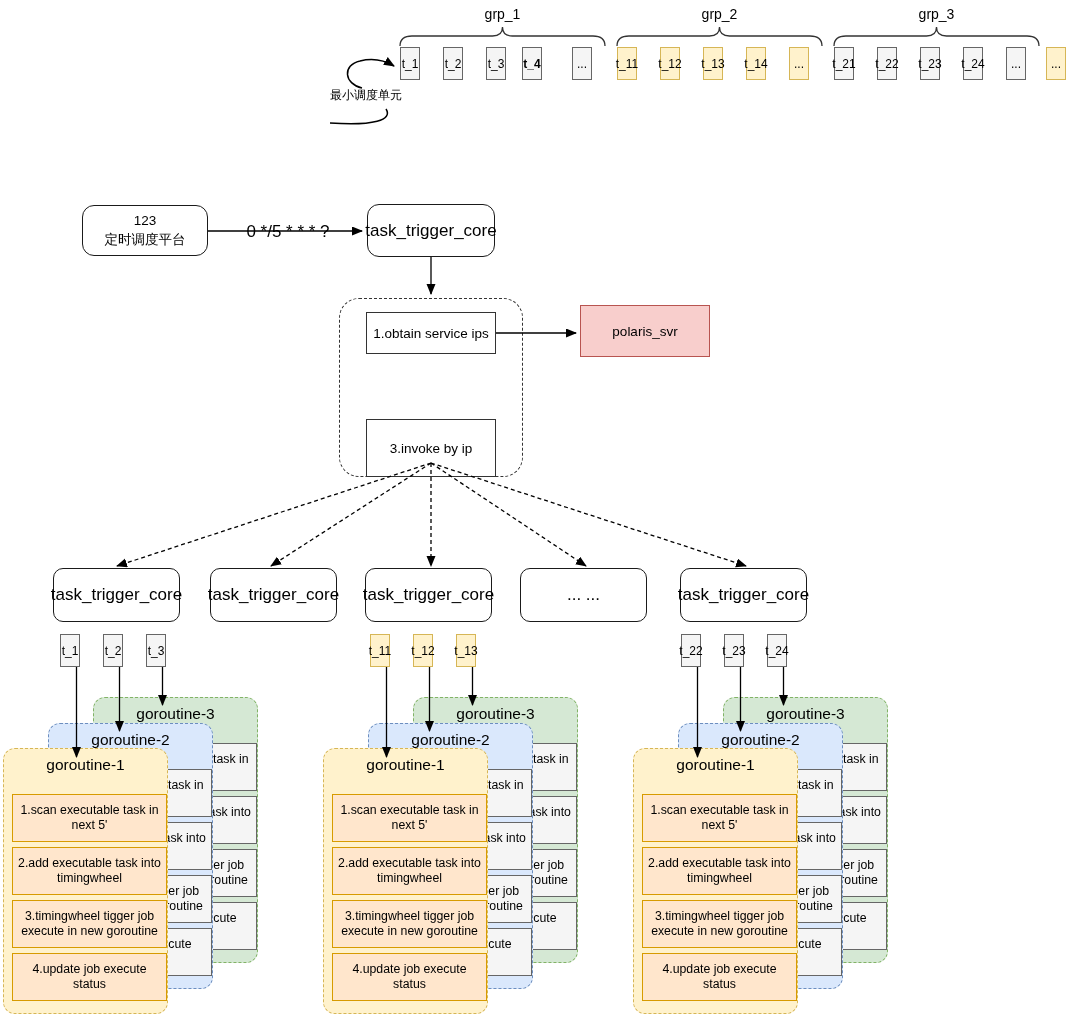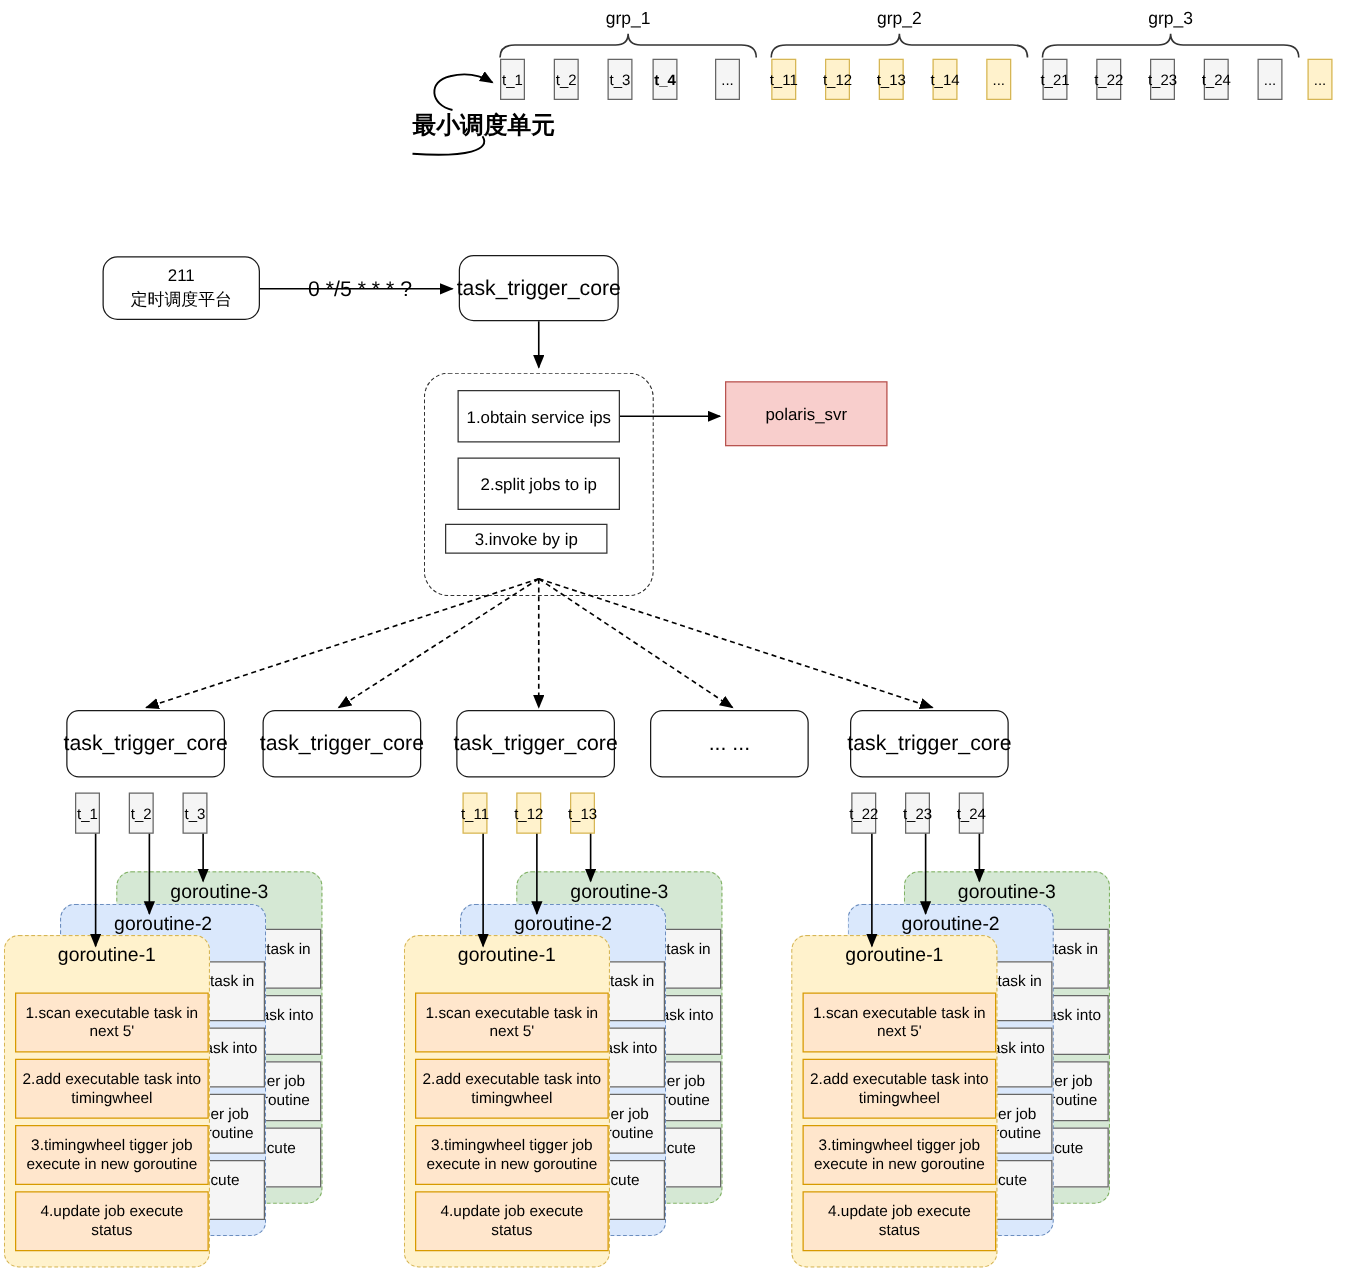--- a/index.html
+++ b/index.html
@@ -20,45 +20,44 @@
   .goroutine{border:1.5px dashed;border-radius:12px;}
   .g-yellow{background:var(--yellow-fill);border-color:var(--yellow-stroke);}
   .g-blue{background:var(--blue-fill);border-color:var(--blue-stroke);}
   .g-green{background:var(--green-fill);border-color:var(--green-stroke);}
   .g-title{position:absolute;left:0;top:7px;width:100%;text-align:center;font-size:15.5px;}
   .gstep{position:absolute;left:8px;width:149px;height:44px;font-size:12.3px;line-height:1.22;
          display:flex;align-items:center;justify-content:center;text-align:center;padding:1px 2px;}
   .gstep.orange{background:var(--orange-fill);border:1px solid var(--orange-stroke);}
   .gstep.gray{background:var(--gray-fill);border:1px solid var(--gray-stroke);}
   .cron-label{font-size:17px;background:#fff;padding:0 3px;}
-  .note{font-size:19px;white-space:nowrap;font-weight:bold;}
+  .note{font-size:12px;white-space:nowrap;}
   .sched{font-size:13.5px;line-height:1.35;}
   svg#overlay{position:absolute;left:0;top:0;z-index:20;pointer-events:none;}
 </style>
 </head>
 <body>
 
 <div id="canvas" style="--yellow-fill: #fff2cc; --yellow-stroke: #d6b656; --gray-fill: #f5f5f5; --gray-stroke: #666666; --blue-fill: #dae8fc; --blue-stroke: #6c8ebf; --green-fill: #d5e8d4; --green-stroke: #82b366; --orange-fill: #ffe6cc; --orange-stroke: #d79b00; --pink-fill: #f8cecc; --pink-stroke: #b85450;">
 
   <div class="abs cbox flow sched" style="left:82px;top:205px;width:126px;height:51px;border-radius:12px;">
     <div>
-      <div>211</div>
+      <div>123</div>
       <div>定时调度平台</div>
     </div>
   </div>
 
   <div class="abs cron-label" style="left:243px;top:222px;width:90px;text-align:center;">0 */5 * * * ?</div>
 
   <div class="abs cbox flow big-radius" style="left:367px;top:204px;width:128px;height:53px;">task_trigger_core</div>
 
   <div class="abs dashed-container" style="left:339px;top:298px;width:184px;height:179px;"></div>
 
   <div class="abs cbox pstep" style="left:366px;top:312px;width:130px;height:42px;">1.obtain service ips</div>
-  <div class="abs cbox pstep" style="left:366px;top:366px;width:130px;height:42px;">2.split jobs to ip</div>
-  <div class="abs cbox pstep" style="left:356px;top:419px;width:130px;height:24px;">3.invoke by ip</div>
+  <div class="abs cbox pstep" style="left:366px;top:419px;width:130px;height:58px;">3.invoke by ip</div>
 
   <div class="abs cbox pink" style="left:580px;top:305px;width:130px;height:52px;">polaris_svr</div>
 
   <div class="abs note" style="left:330px;top:87px;">最小调度单元</div>
 
   <div id="gen">
       <div class="abs grp-label" style="left:457.5px;top:6px;">grp_1</div>
       <div class="abs cbox tbox" style="left:400px;top:47px;">t_1</div>
       <div class="abs cbox tbox" style="left:443px;top:47px;">t_2</div>
       <div class="abs cbox tbox" style="left:486px;top:47px;">t_3</div>

